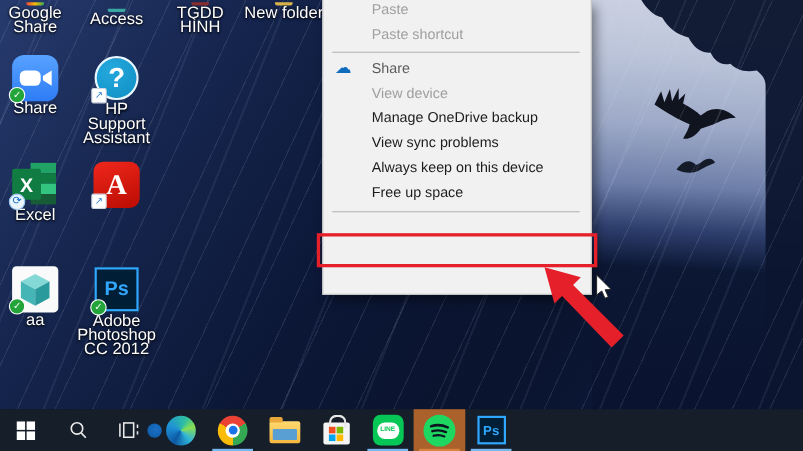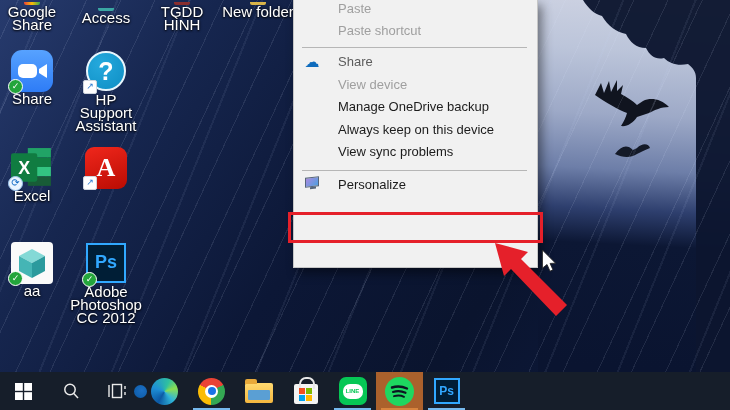--- a/index.html
+++ b/index.html
@@ -223,32 +223,29 @@
       <span class="mi-iconslot cloud-glyph">☁</span>
       <span>Share</span>
     </div>
     <div class="menu-item mh2 mi-disabled">
       <span>View device</span>
     </div>
     <div class="menu-item mh2">
       <span>Manage OneDrive backup</span>
     </div>
     <div class="menu-item mh2">
+      <span>View sync problems</span>
+    </div>
+    <div class="menu-item mh2">
       <span>Always keep on this device</span>
     </div>
     <div class="menu-item mh2">
-      <span>View sync problems</span>
+      <span>Free up space</span>
     </div>
     <div class="menu-sep"></div>
-    <div class="menu-item mh3">
-      <span class="mi-iconslot">
-        <span class="mon mon-pers" style="display:block;position:relative;"></span>
-      </span>
-      <span>Personalize</span>
-    </div>
   </div>
 
 <div id="red-box" class="abs"></div>
 
 <svg id="red-arrow" class="abs" width="100" height="95" viewBox="0 0 100 95">
   <polygon points="15,10 48,19 41,26 87,72 76,83 31,36 24,43" fill="#e5202a"></polygon>
 </svg>
 
 <svg id="cursor" class="abs" width="16" height="22" viewBox="0 0 14 20">
   <polygon points="1,0 1,16.5 5.2,13.2 7.9,19.3 10.6,18 8,12.2 13,12" fill="#fff" stroke="#222" stroke-width="0.8"></polygon>

